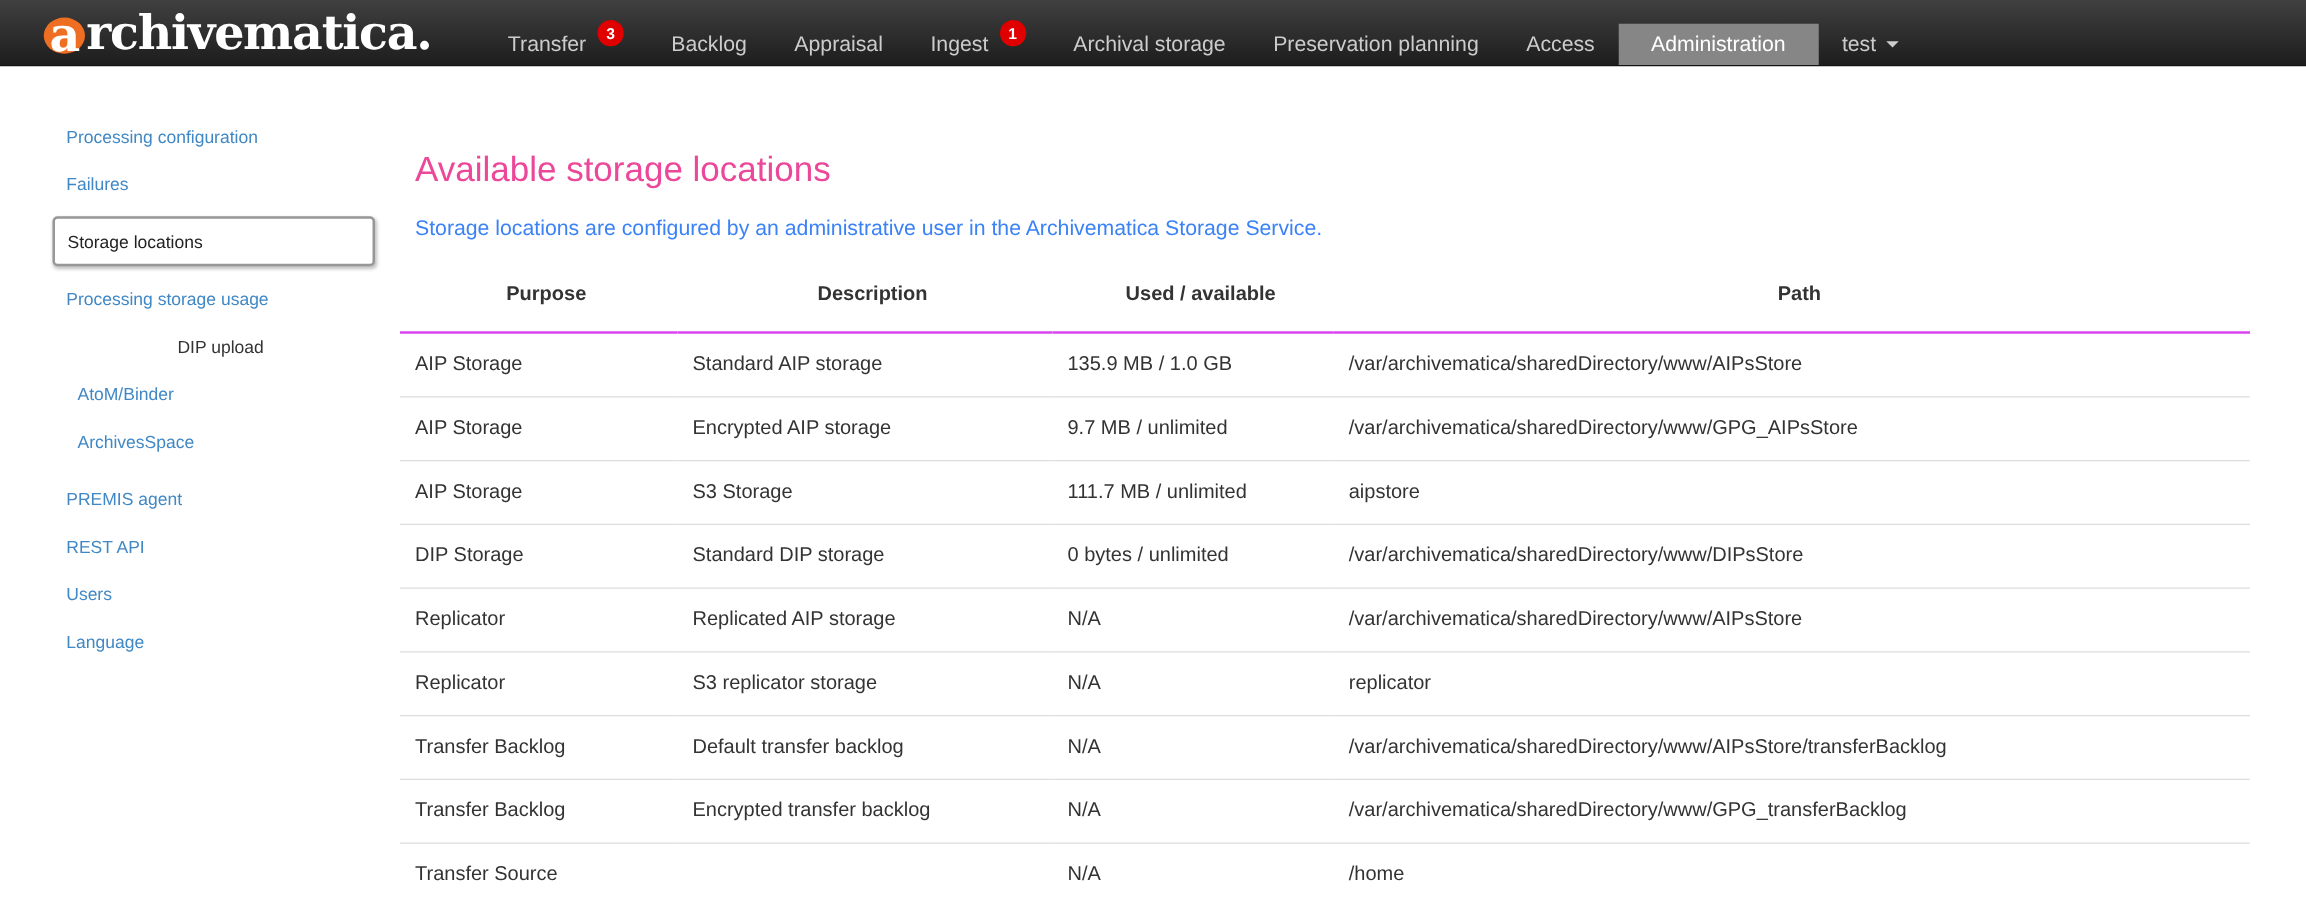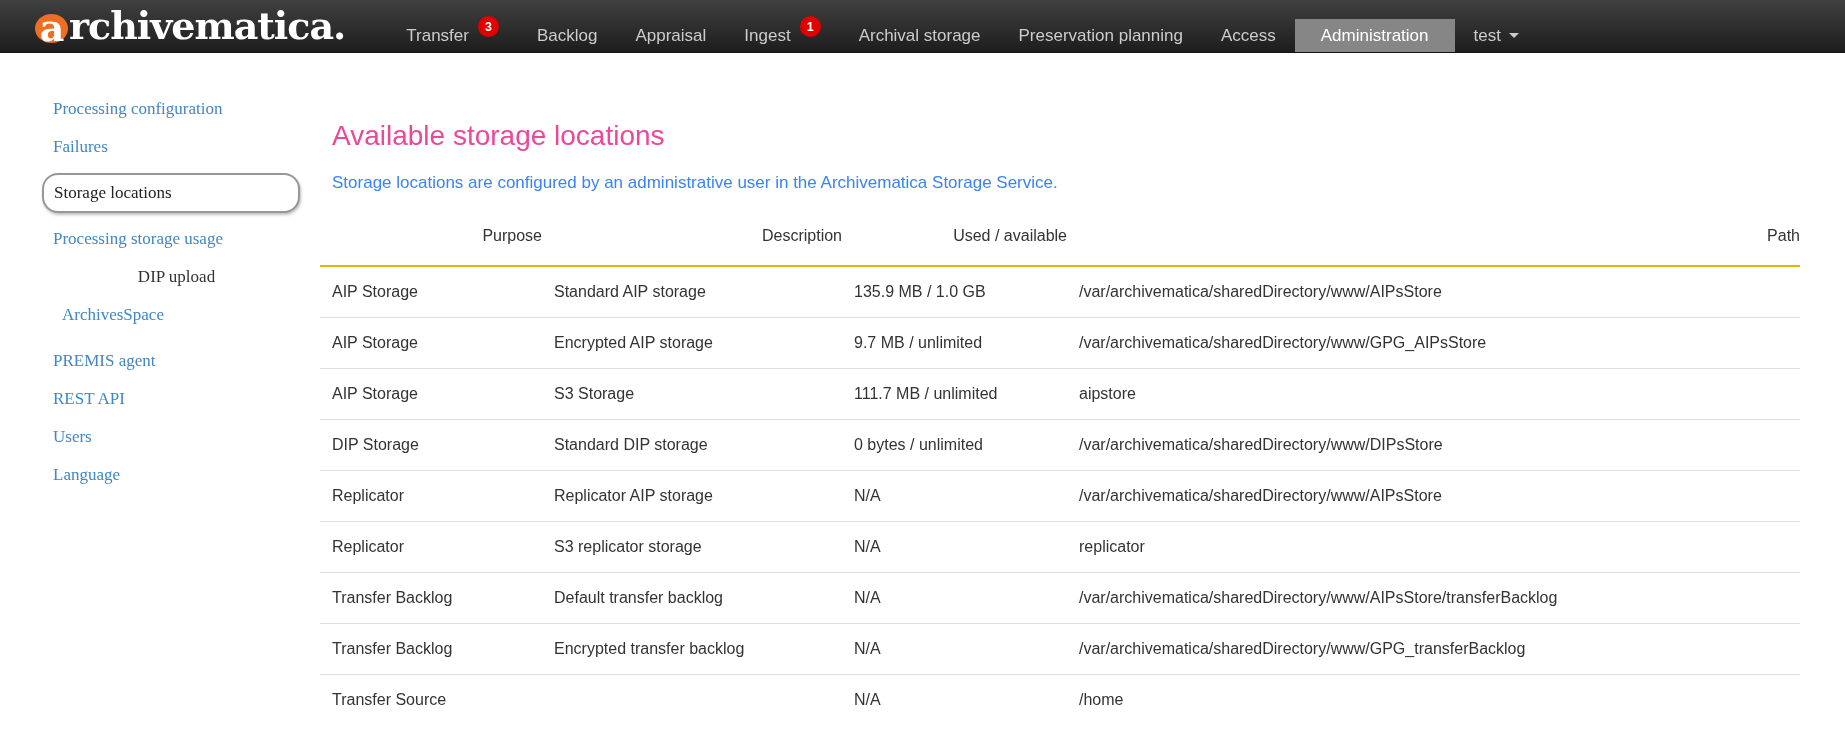--- a/index.html
+++ b/index.html
@@ -59,48 +59,48 @@
     border-left:5px solid transparent;border-right:5px solid transparent;
     border-top:5px solid #cccccc;
   }
   
   .page{display:flex;align-items:flex-start;}
   
   .sidebar{
     width:318px;flex:0 0 318px;
     padding:44px 18px 0 42px;
   }
-  .side-menu{list-style:none;margin:0;padding:0;font-size:17px;font-family:Liberation Serif, serif;}
+  .side-menu{list-style:none;margin:0;padding:0;font-size:14px;}
   .side-menu li{line-height:24px;margin-bottom:14px;padding-left:11px;}
   .side-menu li.indent{padding-left:20px;}
   .side-menu li.gap-before{margin-top:22px;}
   .side-menu a{color:var(--link);text-decoration:none;cursor:pointer;}
   .side-menu li.sec-header{color:#333;text-align:center;}
   .side-menu li.active{
     padding:6px 10px;margin-left:0;
-    background:#fff;border:2px solid #979797;border-radius:16px;
+    background:#fff;border:2px solid #979797;border-radius:4px;
     box-shadow:1px 2px 3px rgba(0,0,0,.25);
     color:#222;cursor:pointer;
   }
   
   .main{flex:1;padding:64px 40px 0 14px;}
   .main h1{
     margin:0 0 16px;font-size:28px;font-weight:400;
     line-height:1.35;color:#ec4899;
   }
   .main p{margin:0 0 14px;font-size:17px;line-height:24px;color:#3b82f6;}
   table.storage{
     border-collapse:collapse;
     margin-left:-12px;width:1480px;table-layout:fixed;
     font-size:16px;color:#333;
   }
   table.storage th{
-    text-align:right;font-weight:normal;
+    text-align:center;font-weight:bold;
     padding:16px 0 18px 12px;line-height:22px;
-    border-bottom:2px solid #eab308;
+    border-bottom:2px solid #d946ef;
   }
   table.storage td{
     padding:14px 0 14px 12px;line-height:22px;
     border-top:1px solid #ddd;
     overflow:hidden;white-space:nowrap;
   }
   table.storage tbody tr:first-child td{border-top:none;}
 </style>
 </head>
 <body>
@@ -163,20 +163,21 @@
 </nav>
 
 <div class="page">
   <aside class="sidebar">
     <ul class="side-menu" id="side-items">
         <li class=""><a>Processing configuration</a></li>
         <li class=""><a>Failures</a></li>
         <li class="active">Storage locations</li>
         <li class=""><a>Processing storage usage</a></li>
         <li class="sec-header">DIP upload</li>
+        <li class="indent"><a>AtoM/Binder</a></li>
         <li class="indent"><a>ArchivesSpace</a></li>
         <li class="gap-before"><a>PREMIS agent</a></li>
         <li class=""><a>REST API</a></li>
         <li class=""><a>Users</a></li>
         <li class=""><a>Language</a></li>
       </ul>
   </aside>
   <main class="main">
     <h1>Available storage locations</h1>
     <p>Storage locations are configured by an administrative user in the Archivematica Storage Service.</p>
@@ -215,21 +216,21 @@
             <td>aipstore</td>
           </tr>
           <tr>
             <td>DIP Storage</td>
             <td>Standard DIP storage</td>
             <td>0 bytes / unlimited</td>
             <td>/var/archivematica/sharedDirectory/www/DIPsStore</td>
           </tr>
           <tr>
             <td>Replicator</td>
-            <td>Replicator AIP storage</td>
+            <td>Replicated AIP storage</td>
             <td>N/A</td>
             <td>/var/archivematica/sharedDirectory/www/AIPsStore</td>
           </tr>
           <tr>
             <td>Replicator</td>
             <td>S3 replicator storage</td>
             <td>N/A</td>
             <td>replicator</td>
           </tr>
           <tr>

